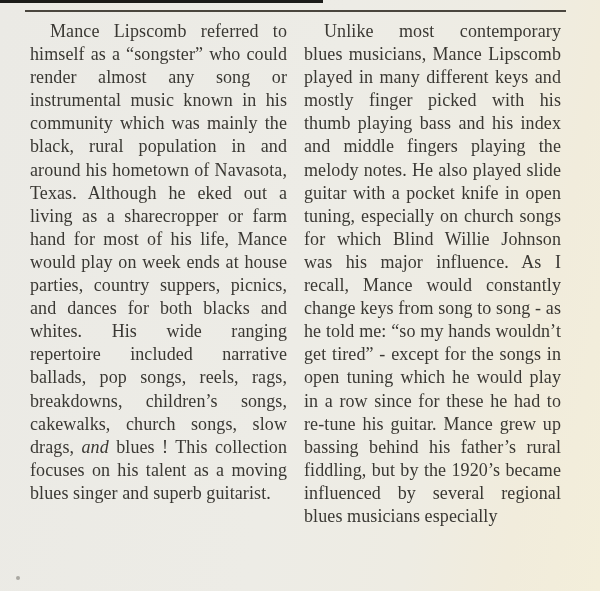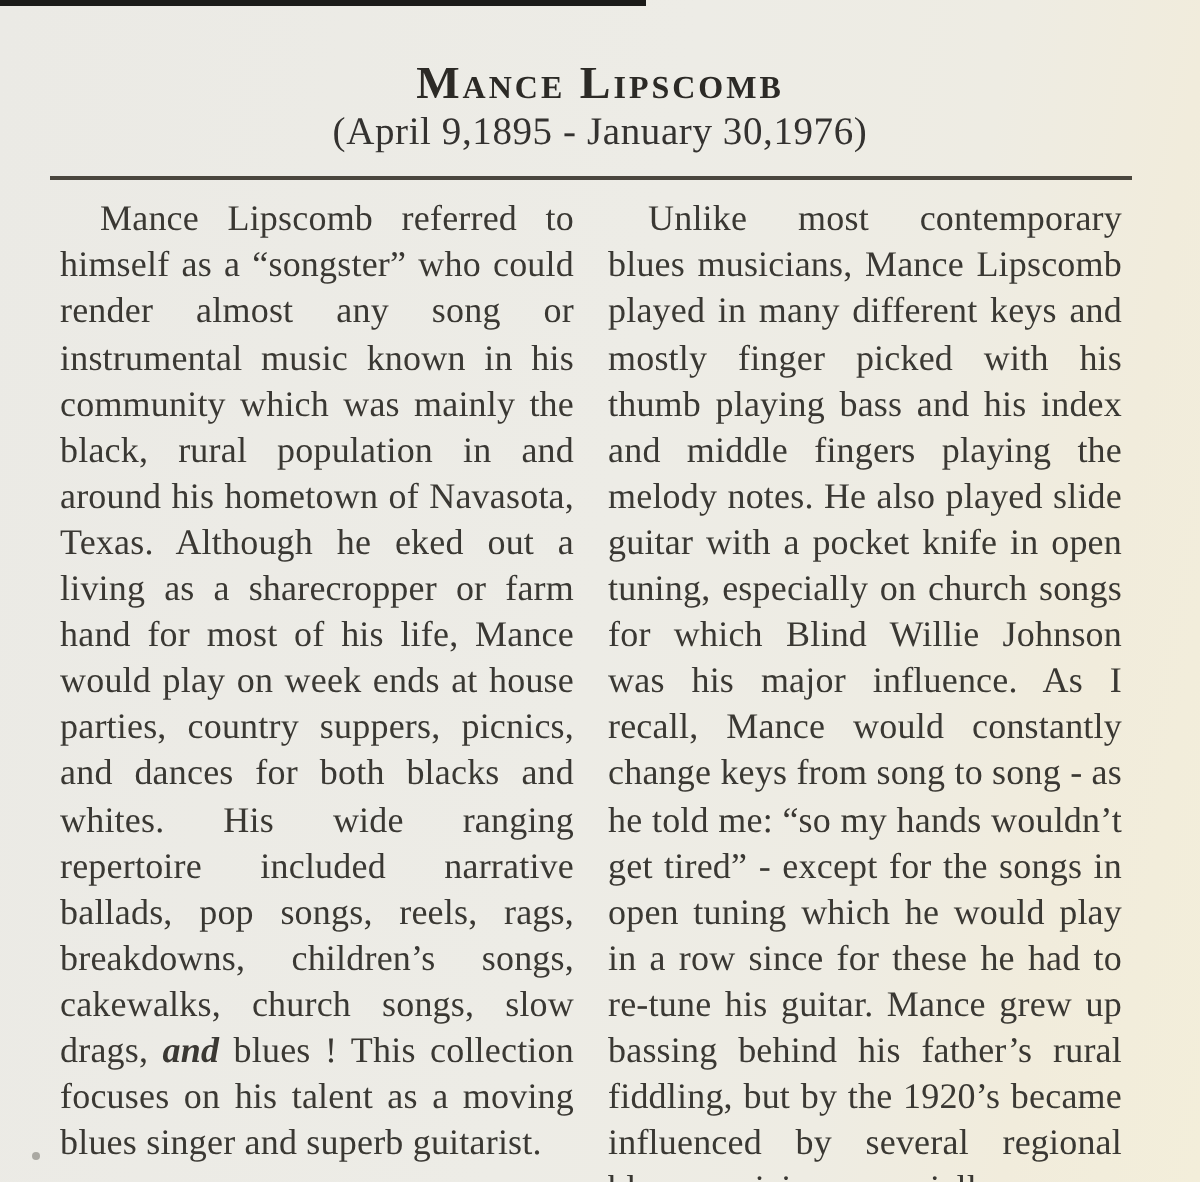--- a/index.html
+++ b/index.html
@@ -56,33 +56,29 @@
   p.col {
     margin: 0;
     width: 257px;
     font-size: 18px;
     line-height: 23.1px;
     text-align: justify;
     text-indent: 20px;
     letter-spacing: 0.1px;
     color: #3a3833;
   }
-  p.col .emph { font-weight: bold; font-style: italic; }
+  p.col .emph { font-weight: normal; font-style: italic; }
 </style>
 </head>
 <body>
 
 <div class="page">
   <div class="top-bar"></div>
   <div class="speck"></div>
 
-  <header>
-    <h1 class="title">Mance Lipscomb</h1>
-    <div class="subtitle">(April 9,1895 - January 30,1976)</div>
-  </header>
 
   <hr class="divider">
 
   <main>
     <p class="col"><span>Mance Lipscomb referred to himself as a “songster” who could render almost any song or instrumental music known in his community which was mainly the black, rural population in and around his hometown of Navasota, Texas. Although he eked out a living as a sharecropper or farm hand for most of his life, Mance would play on week ends at house parties, country suppers, picnics, and dances for both blacks and whites. His wide ranging repertoire included narrative ballads, pop songs, reels, rags, breakdowns, children’s songs, cakewalks, church songs, slow drags, </span><span class="emph">and</span><span> blues ! This collection focuses on his talent as a moving blues singer and superb guitarist.</span></p>
     <p class="col">Unlike most contemporary blues musicians, Mance Lipscomb played in many different keys and mostly finger picked with his thumb playing bass and his index and middle fingers playing the melody notes. He also played slide guitar with a pocket knife in open tuning, especially on church songs for which Blind Willie Johnson was his major influence. As I recall, Mance would constantly change keys from song to song - as he told me: “so my hands wouldn’t get tired” - except for the songs in open tuning which he would play in a row since for these he had to re-tune his guitar. Mance grew up bassing behind his father’s rural fiddling, but by the 1920’s became influenced by several regional blues musicians especially</p>
   </main>
 </div>
 
 </body></html>

